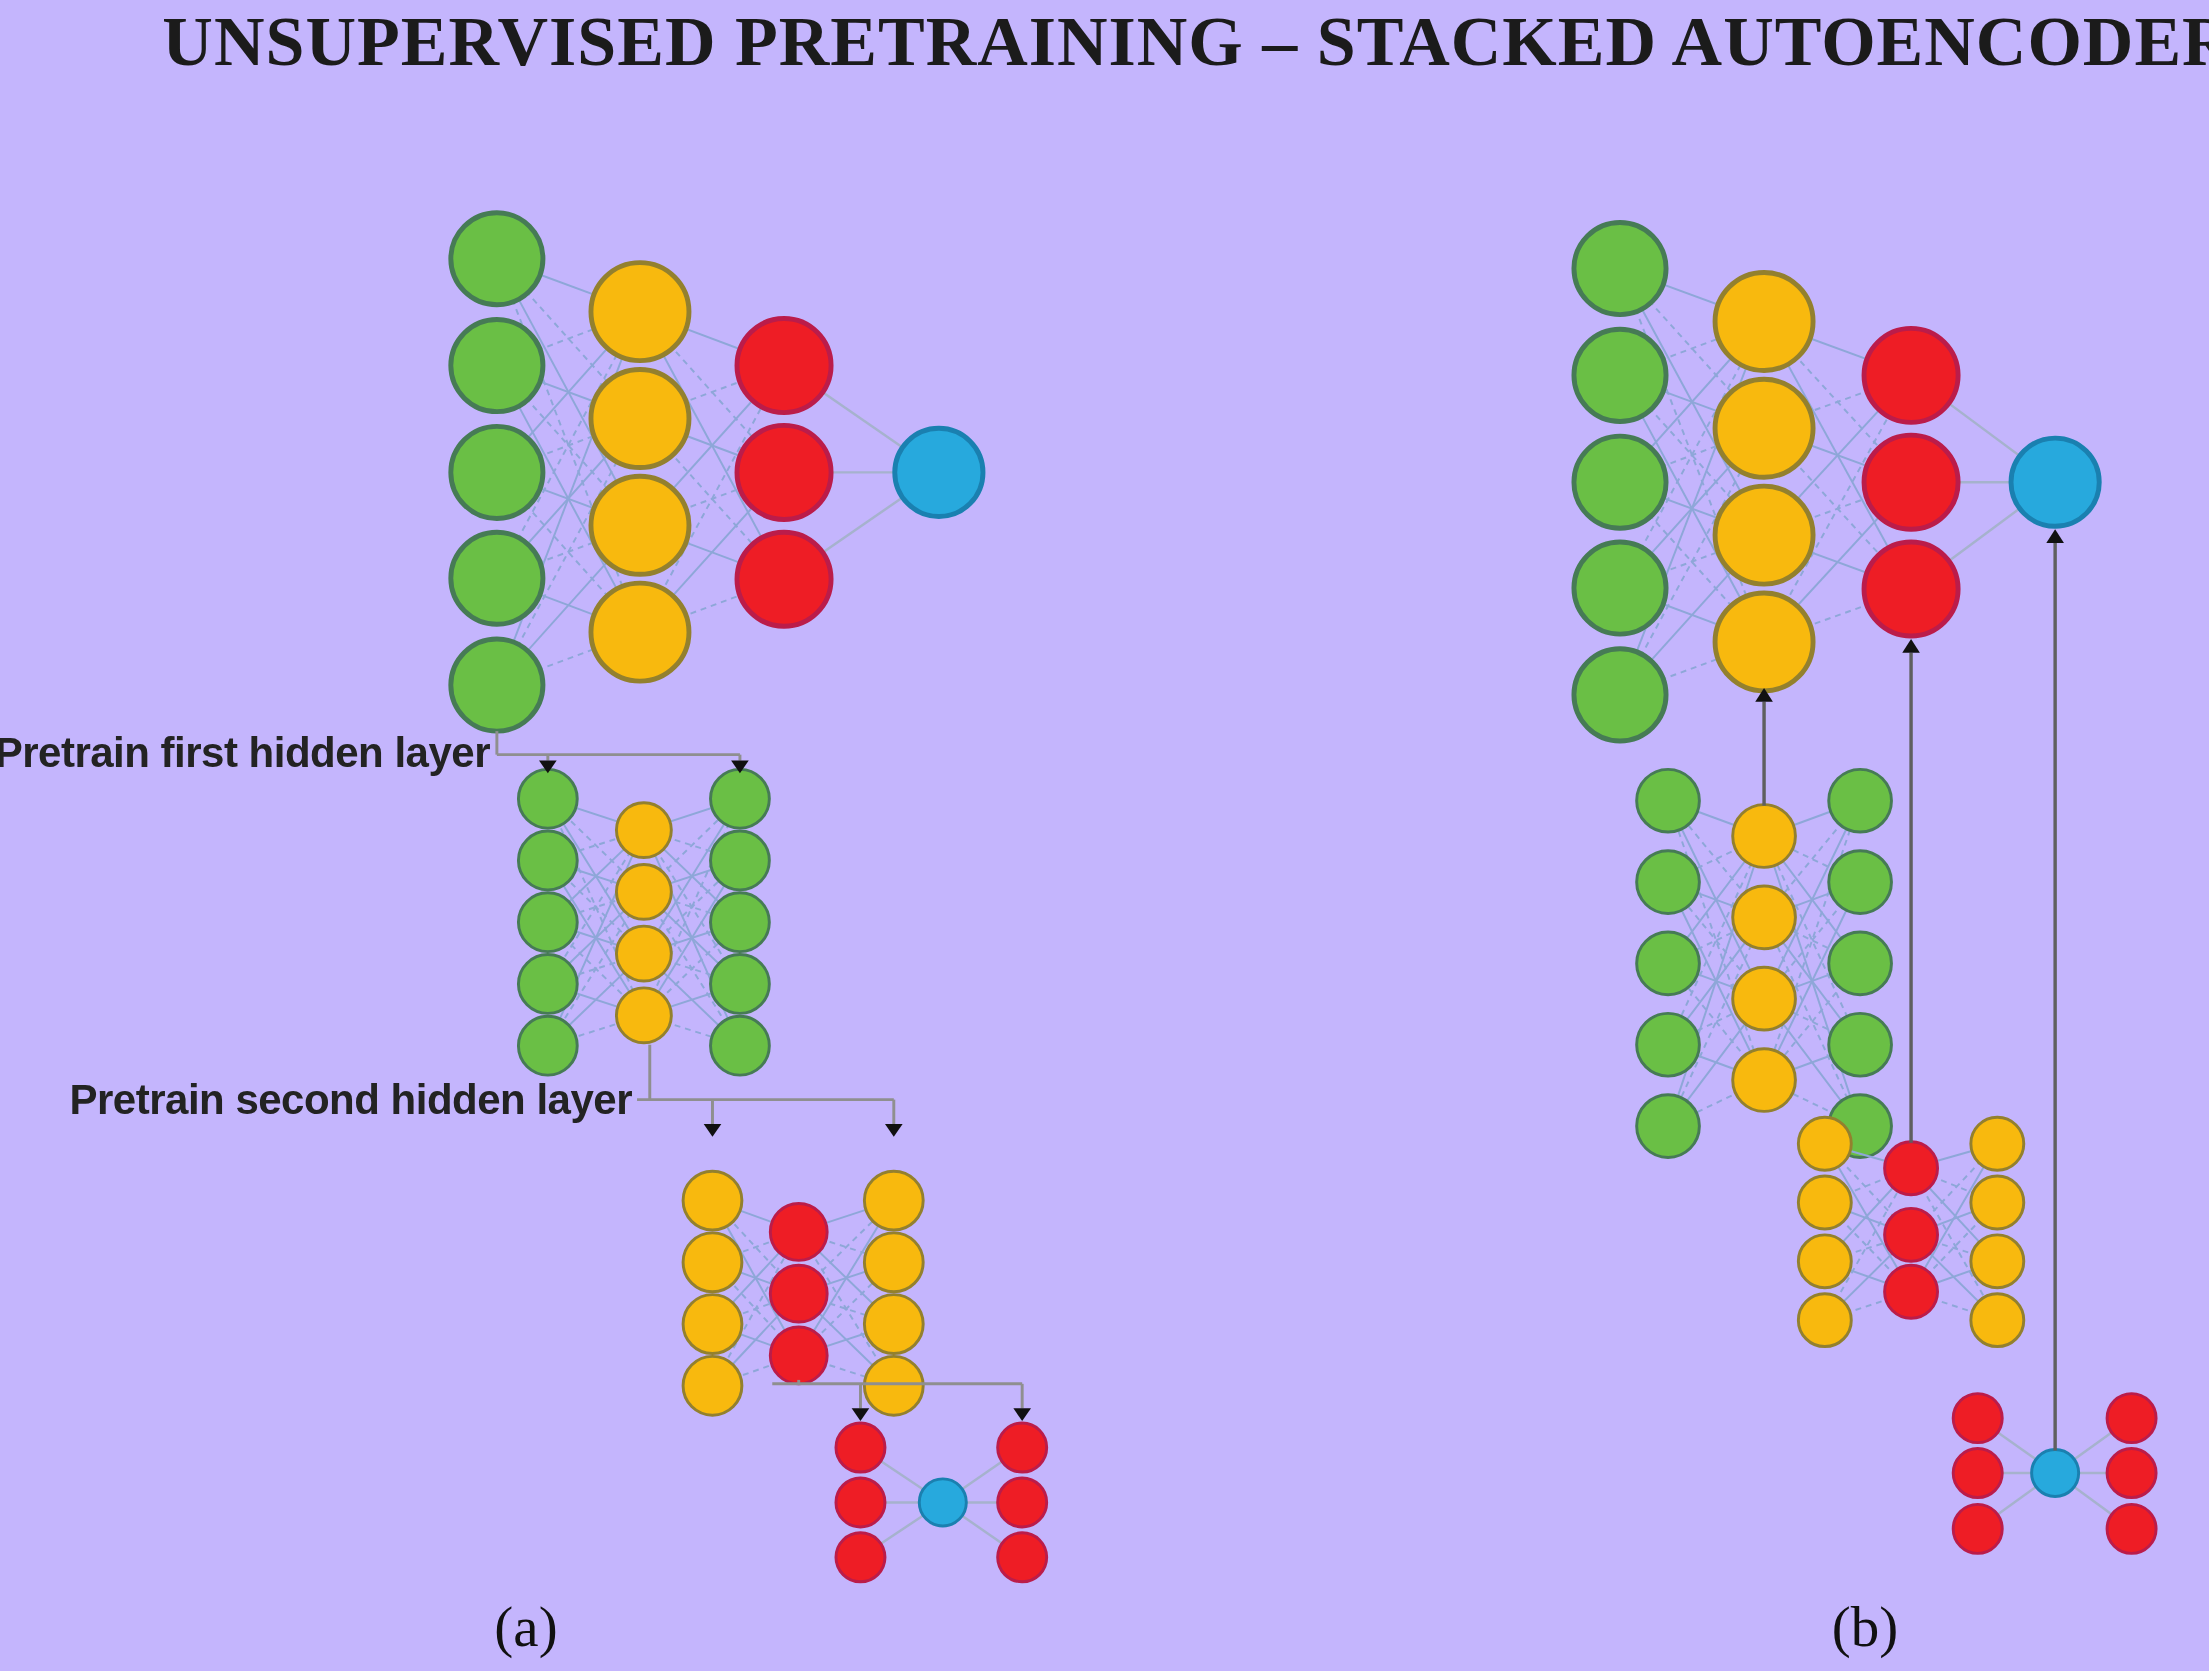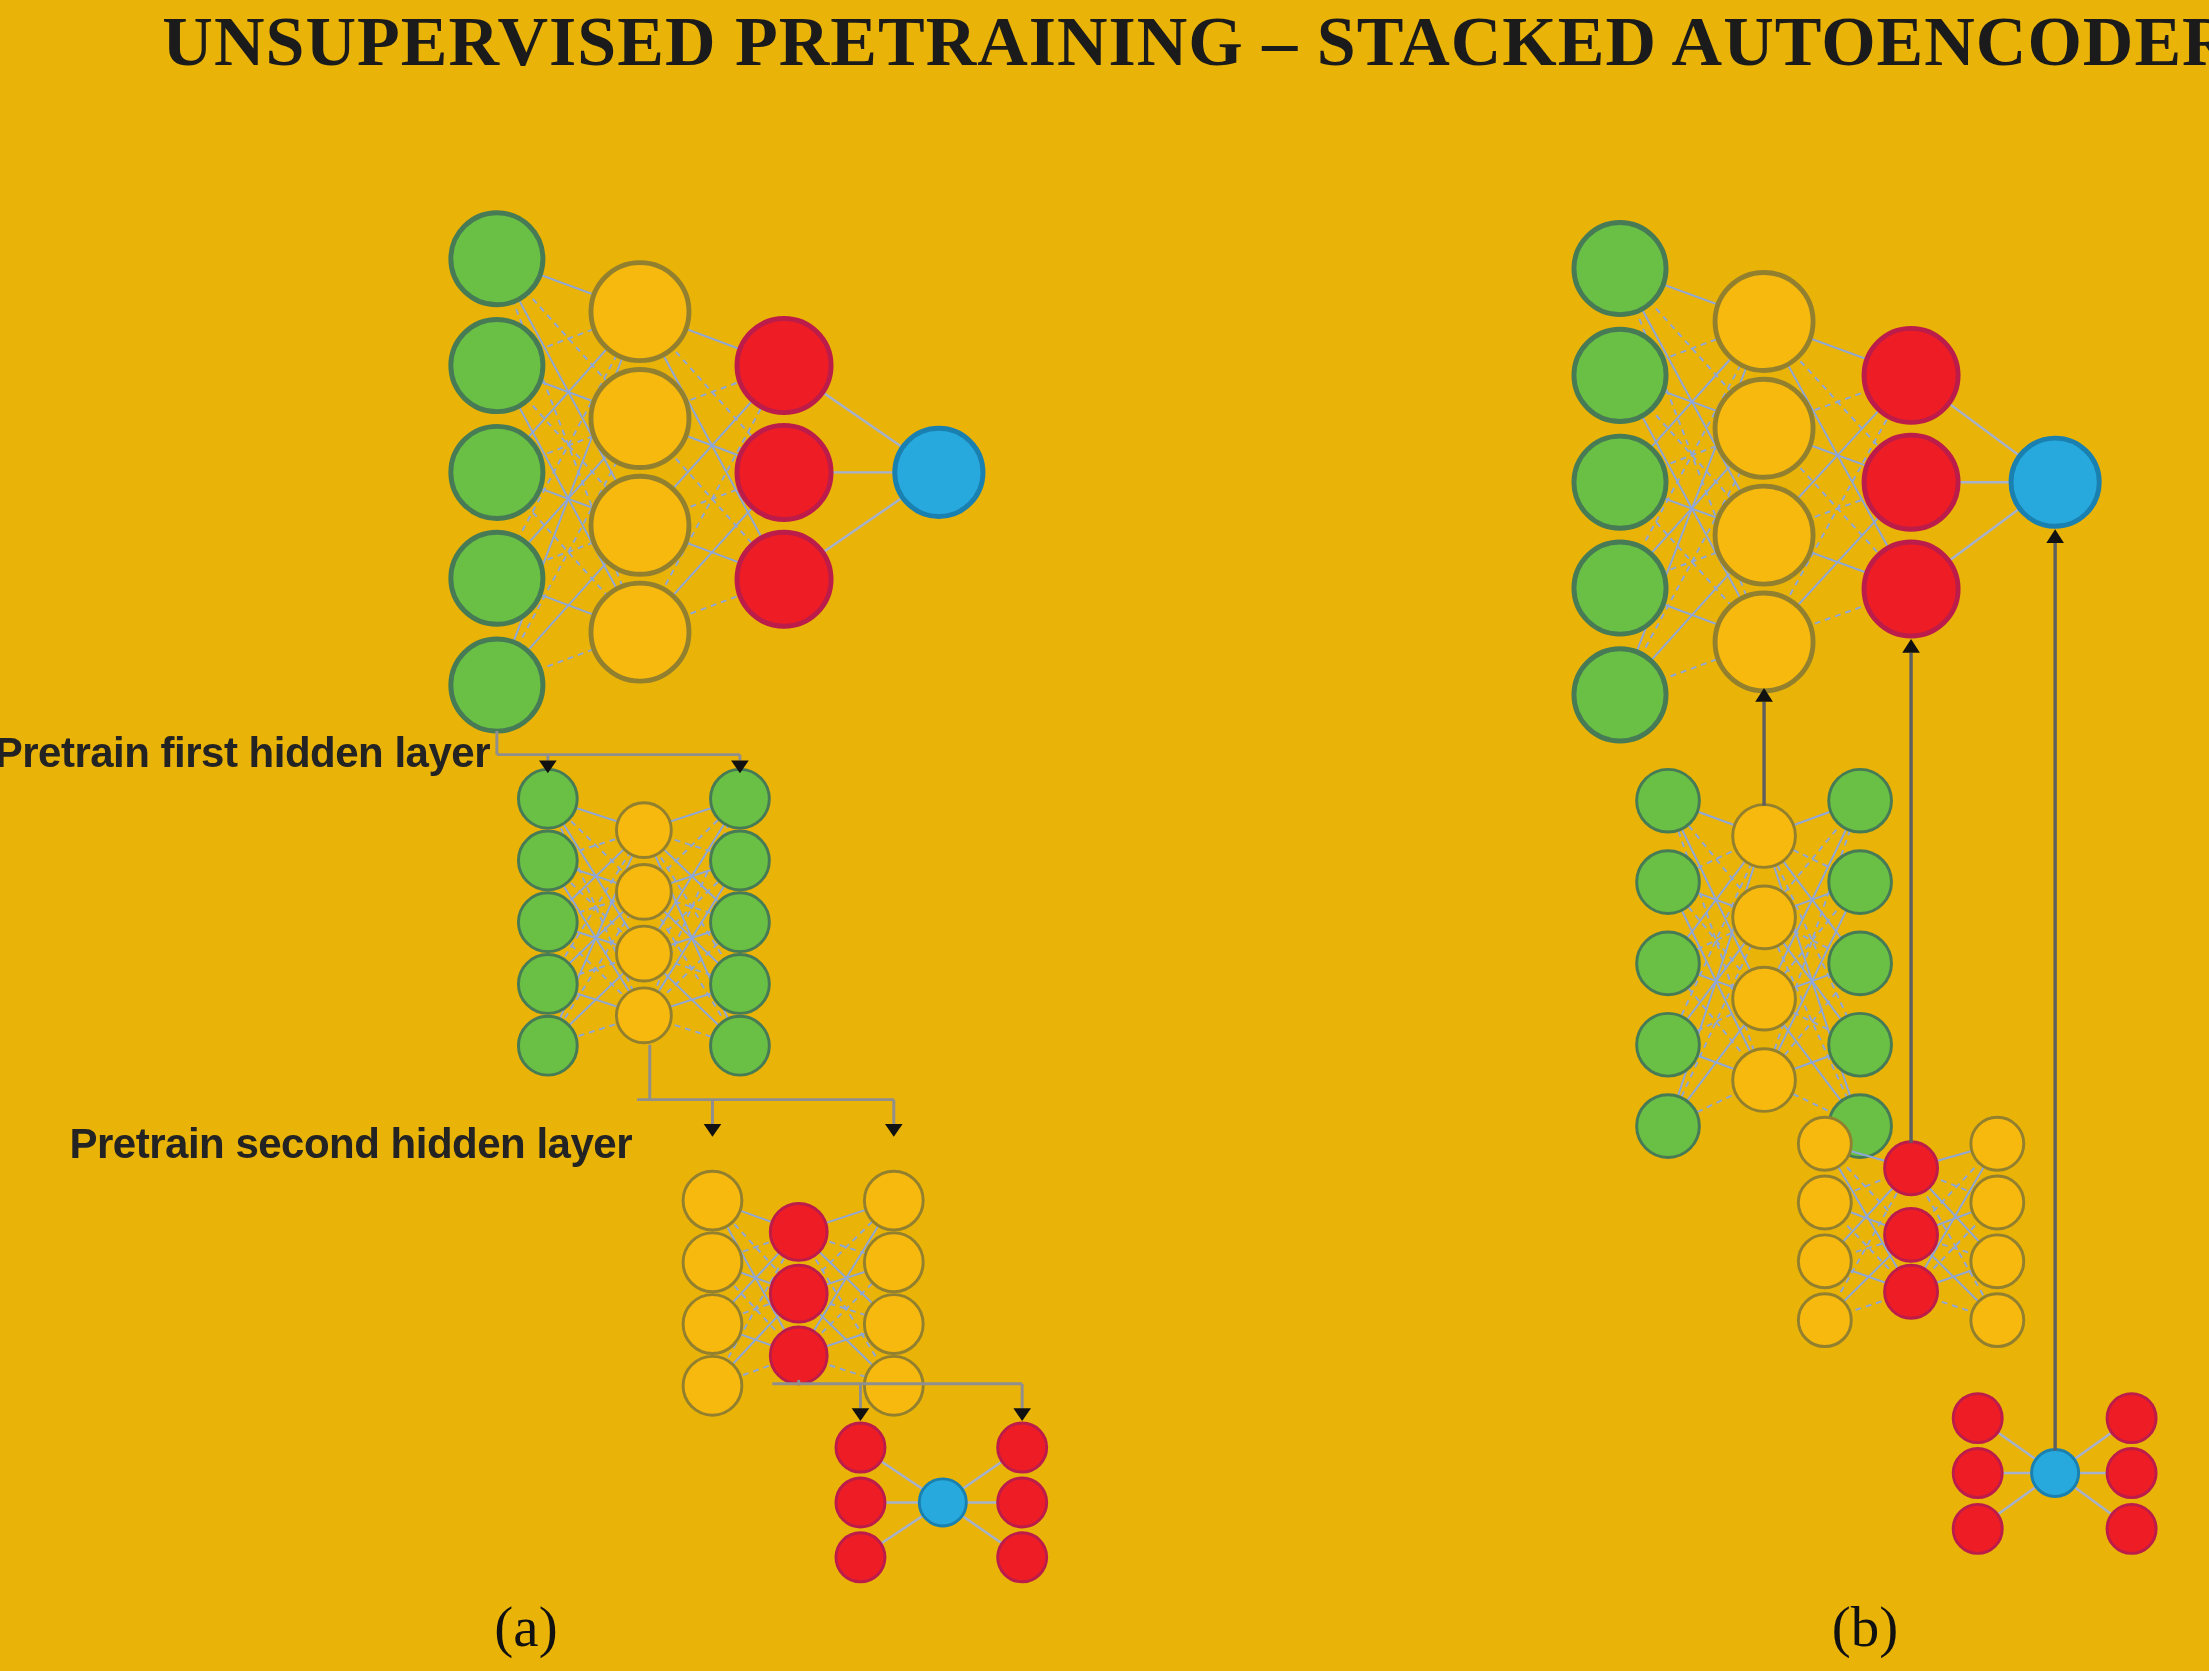--- a/index.html
+++ b/index.html
@@ -1,20 +1,20 @@
 <!DOCTYPE html>
 <html><head>
 <meta charset="utf-8">
 <style>
   html,body{margin:0;padding:0;background:#ffffff;}
   .stage{
     position:relative;
     width:2209px;
     height:1671px;
-    background:#eab308;
+    background:#c4b5fd;
     overflow:hidden;
     font-family:"Liberation Sans", sans-serif;
   }
   .figure-title{
     position:absolute;
     left:1198px;
     top:2px;
     transform:translateX(-50%);
     white-space:nowrap;
     font-family:"Liberation Serif", serif;
@@ -27,21 +27,21 @@
     position:absolute;
     transform:translate(-100%,-50%);
     white-space:nowrap;
     font-family:"Liberation Sans", sans-serif;
     font-weight:700;
     font-size:42px;
     letter-spacing:-0.5px;
     color:#232323;
   }
   #pl1{left:490px;top:753px;}
-  #pl2{left:632px;top:1144px;}
+  #pl2{left:632px;top:1100px;}
   #pl3{left:772px;top:1382px;}
   .panel-caption{
     position:absolute;
     transform:translate(-50%,-50%);
     font-family:"Liberation Serif", serif;
     font-weight:400;
     font-size:57px;
     color:#111111;
     white-space:nowrap;
   }

